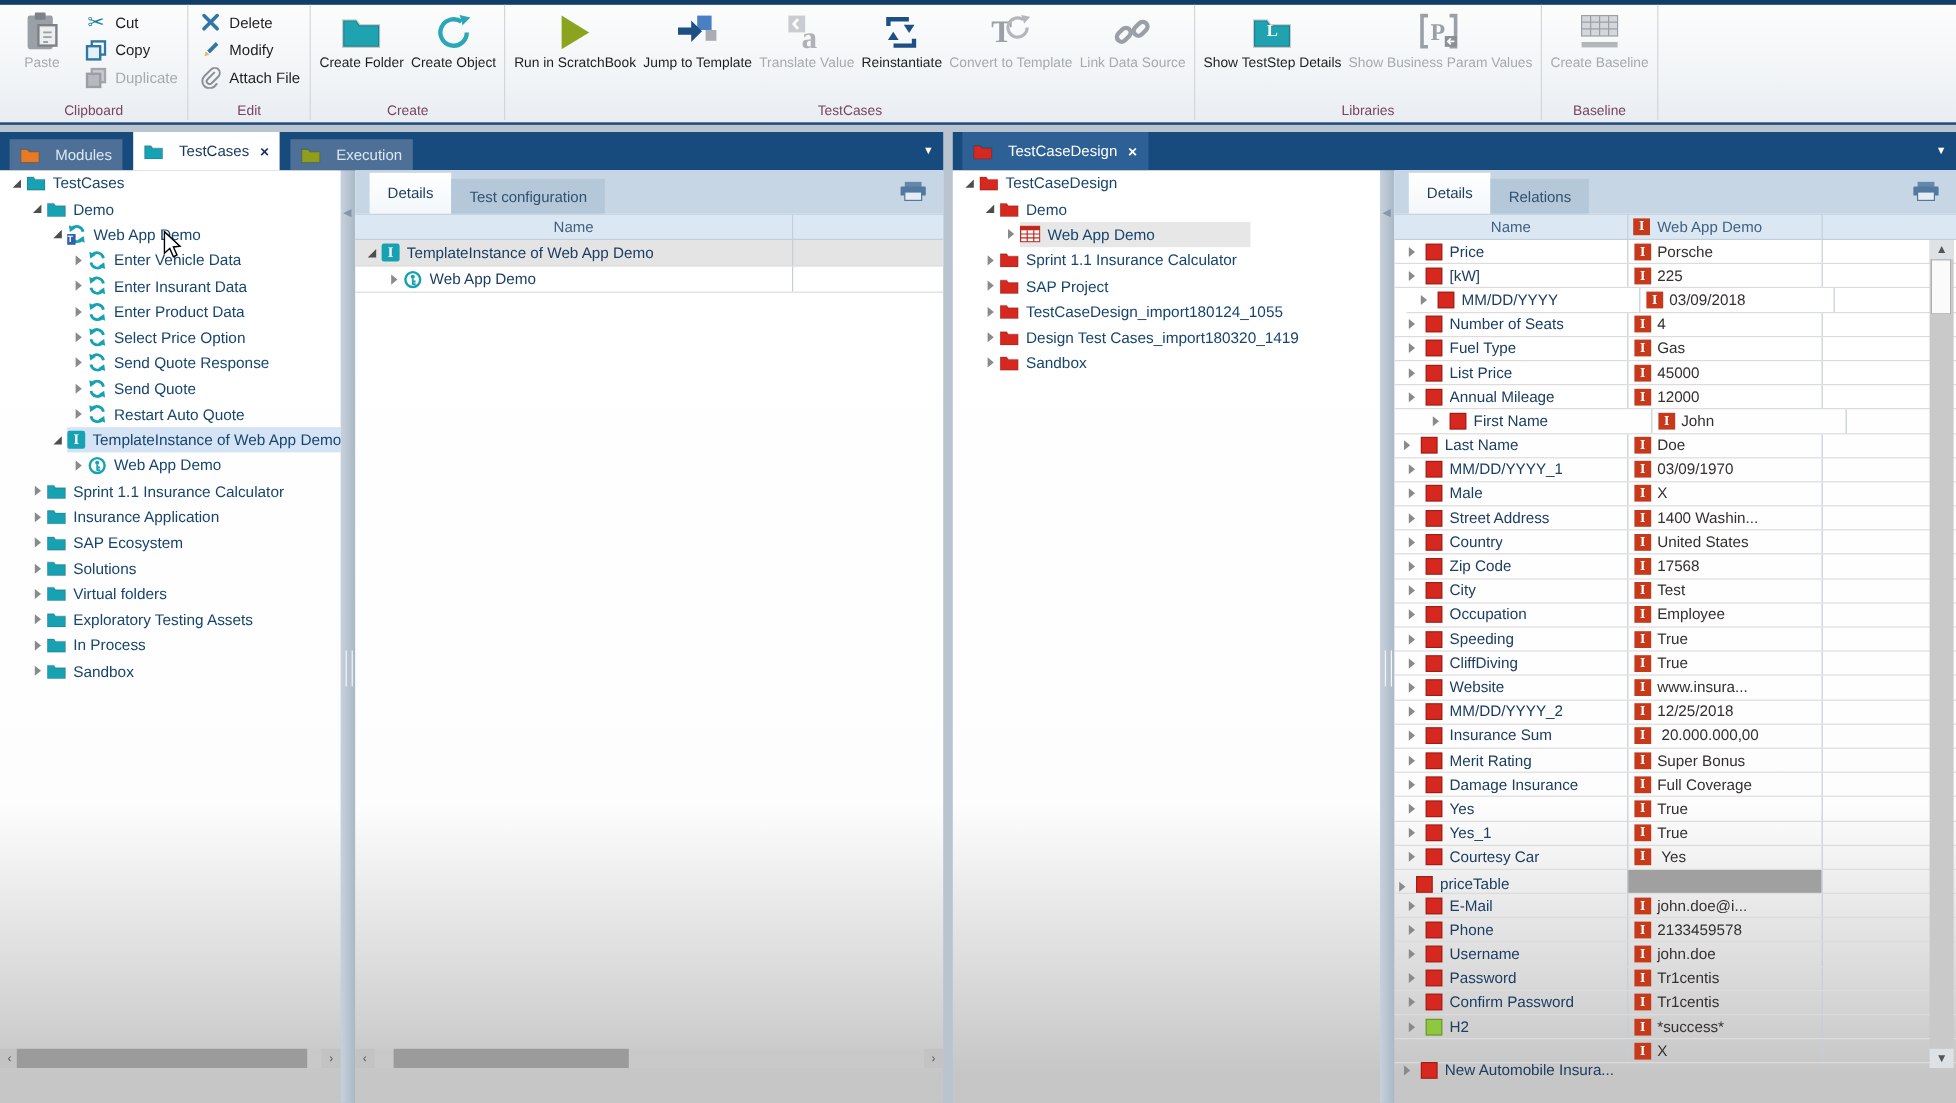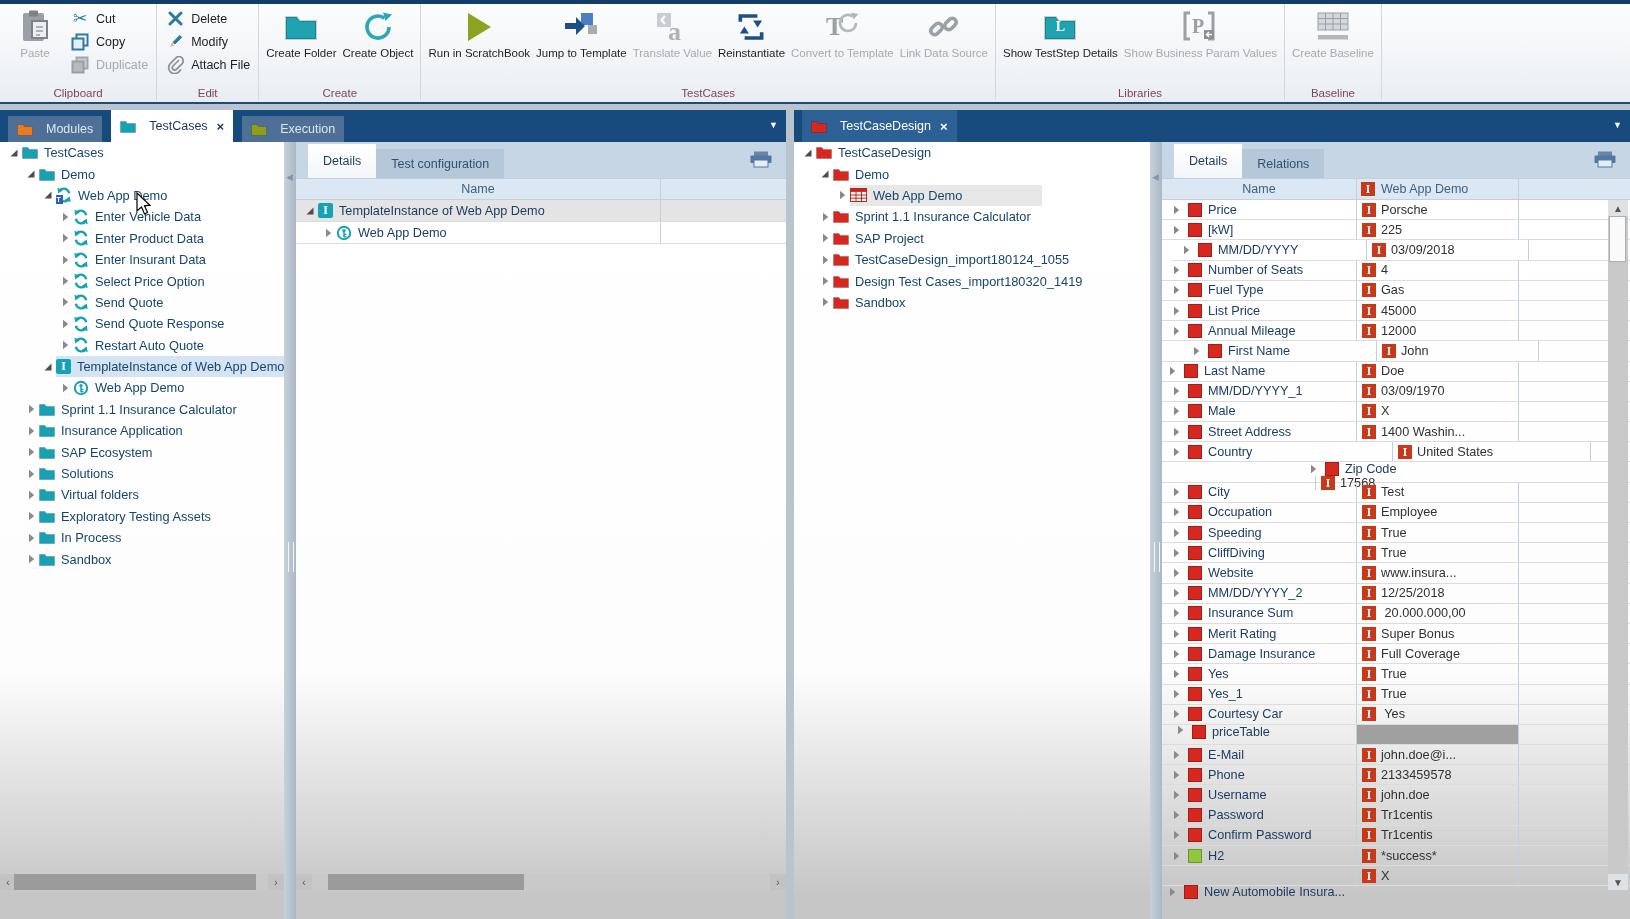--- a/index.html
+++ b/index.html
@@ -408,41 +408,41 @@
           <span class="tico">
             <svg width="16" height="16" viewBox="0 0 16 16">
               <g fill="none" stroke="#17a2b3" stroke-width="2.3">
                 <path d="M13.2 6.2 A5.6 5.6 0 0 0 3.6 3.4"></path>
                 <path d="M2.8 9.8 A5.6 5.6 0 0 0 12.4 12.6"></path>
               </g>
               <polygon points="1.4,0.8 2.2,6.4 7,3.2" fill="#17a2b3"></polygon>
               <polygon points="14.6,15.2 13.8,9.6 9,12.8" fill="#17a2b3"></polygon>
             </svg>
           </span>
-          <span>Enter Product Data</span>
+          <span>Enter Insurant Data</span>
         </span>
       </div>
       <div class="tnode" style="padding-left: 57px;">
         <span class="exp">
           <svg width="10" height="10">
             <polygon points="3,0.8 8.2,5 3,9.2" fill="#8a8a8a"></polygon>
           </svg>
         </span>
         <span class="hl">
           <span class="tico">
             <svg width="16" height="16" viewBox="0 0 16 16">
               <g fill="none" stroke="#17a2b3" stroke-width="2.3">
                 <path d="M13.2 6.2 A5.6 5.6 0 0 0 3.6 3.4"></path>
                 <path d="M2.8 9.8 A5.6 5.6 0 0 0 12.4 12.6"></path>
               </g>
               <polygon points="1.4,0.8 2.2,6.4 7,3.2" fill="#17a2b3"></polygon>
               <polygon points="14.6,15.2 13.8,9.6 9,12.8" fill="#17a2b3"></polygon>
             </svg>
           </span>
-          <span>Enter Insurant Data</span>
+          <span>Enter Product Data</span>
         </span>
       </div>
       <div class="tnode" style="padding-left: 57px;">
         <span class="exp">
           <svg width="10" height="10">
             <polygon points="3,0.8 8.2,5 3,9.2" fill="#8a8a8a"></polygon>
           </svg>
         </span>
         <span class="hl">
           <span class="tico">
@@ -468,41 +468,41 @@
           <span class="tico">
             <svg width="16" height="16" viewBox="0 0 16 16">
               <g fill="none" stroke="#17a2b3" stroke-width="2.3">
                 <path d="M13.2 6.2 A5.6 5.6 0 0 0 3.6 3.4"></path>
                 <path d="M2.8 9.8 A5.6 5.6 0 0 0 12.4 12.6"></path>
               </g>
               <polygon points="1.4,0.8 2.2,6.4 7,3.2" fill="#17a2b3"></polygon>
               <polygon points="14.6,15.2 13.8,9.6 9,12.8" fill="#17a2b3"></polygon>
             </svg>
           </span>
-          <span>Send Quote</span>
+          <span>Send Quote Response</span>
         </span>
       </div>
       <div class="tnode" style="padding-left: 57px;">
         <span class="exp">
           <svg width="10" height="10">
             <polygon points="3,0.8 8.2,5 3,9.2" fill="#8a8a8a"></polygon>
           </svg>
         </span>
         <span class="hl">
           <span class="tico">
             <svg width="16" height="16" viewBox="0 0 16 16">
               <g fill="none" stroke="#17a2b3" stroke-width="2.3">
                 <path d="M13.2 6.2 A5.6 5.6 0 0 0 3.6 3.4"></path>
                 <path d="M2.8 9.8 A5.6 5.6 0 0 0 12.4 12.6"></path>
               </g>
               <polygon points="1.4,0.8 2.2,6.4 7,3.2" fill="#17a2b3"></polygon>
               <polygon points="14.6,15.2 13.8,9.6 9,12.8" fill="#17a2b3"></polygon>
             </svg>
           </span>
-          <span>Send Quote Response</span>
+          <span>Send Quote</span>
         </span>
       </div>
       <div class="tnode" style="padding-left: 57px;">
         <span class="exp">
           <svg width="10" height="10">
             <polygon points="3,0.8 8.2,5 3,9.2" fill="#8a8a8a"></polygon>
           </svg>
         </span>
         <span class="hl">
           <span class="tico">
@@ -1080,37 +1080,37 @@
           </span>
           <span class="sq" style="background: rgb(214, 40, 30); border: 1px solid rgba(0, 0, 0, 0.25); box-sizing: border-box;"></span>
           <span class="name">Street Address</span>
         </div>
         <div class="col-line" style="width: 162px; display: flex; align-items: center; gap: 5px; height: 100%; box-sizing: border-box; padding-left: 5px;">
           <span class="badge-i">I</span>
           <span class="val">1400 Washin...</span>
         </div>
         <div class="col-line" style="flex: 1 1 0%; height: 100%; max-width: 90px;"></div>
       </div>
-      <div class="trow" style="height: 20.2px; gap: 36px;">
+      <div class="trow" style="height: 20.2px;">
         <div style="width: 194px; display: flex; align-items: center; gap: 6px; height: 100%; box-sizing: border-box; padding-left: 8px;">
           <span class="exp" style="width: 12px;">
             <svg width="10" height="10">
               <polygon points="3,0.8 8.2,5 3,9.2" fill="#8a8a8a"></polygon>
             </svg>
           </span>
           <span class="sq" style="background: rgb(214, 40, 30); border: 1px solid rgba(0, 0, 0, 0.25); box-sizing: border-box;"></span>
           <span class="name">Country</span>
         </div>
         <div class="col-line" style="width: 162px; display: flex; align-items: center; gap: 5px; height: 100%; box-sizing: border-box; padding-left: 5px;">
           <span class="badge-i">I</span>
           <span class="val">United States</span>
         </div>
         <div class="col-line" style="flex: 1 1 0%; height: 100%; max-width: 90px;"></div>
       </div>
-      <div class="trow" style="height: 20.2px; flex-direction: column;">
+      <div class="trow" style="height: 20.2px;">
         <div style="width: 194px; display: flex; align-items: center; gap: 6px; height: 100%; box-sizing: border-box; padding-left: 8px;">
           <span class="exp" style="width: 12px;">
             <svg width="10" height="10">
               <polygon points="3,0.8 8.2,5 3,9.2" fill="#8a8a8a"></polygon>
             </svg>
           </span>
           <span class="sq" style="background: rgb(214, 40, 30); border: 1px solid rgba(0, 0, 0, 0.25); box-sizing: border-box;"></span>
           <span class="name">Zip Code</span>
         </div>
         <div class="col-line" style="width: 162px; display: flex; align-items: center; gap: 5px; height: 100%; box-sizing: border-box; padding-left: 5px;">
@@ -1305,21 +1305,21 @@
           <span class="sq" style="background: rgb(214, 40, 30); border: 1px solid rgba(0, 0, 0, 0.25); box-sizing: border-box;"></span>
           <span class="name">Courtesy Car</span>
         </div>
         <div class="col-line" style="width: 162px; display: flex; align-items: center; gap: 5px; height: 100%; box-sizing: border-box; padding-left: 5px;">
           <span class="badge-i">I</span>
           <span class="val"> Yes</span>
         </div>
         <div class="col-line" style="flex: 1 1 0%; height: 100%; max-width: 90px;"></div>
       </div>
       <div class="trow" style="height: 20.2px;">
-        <div style="width: 194px; display: flex; align-items: flex-start; gap: 6px; height: 100%; box-sizing: border-box; padding-left: 12px;">
+        <div style="width: 194px; display: flex; align-items: flex-end; gap: 6px; height: 100%; box-sizing: border-box; padding-left: 0;">
           <span class="exp" style="width: 12px;">
             <svg width="10" height="10">
               <polygon points="3,0.8 8.2,5 3,9.2" fill="#8a8a8a"></polygon>
             </svg>
           </span>
           <span class="sq" style="background: rgb(214, 40, 30); border: 1px solid rgba(0, 0, 0, 0.25); box-sizing: border-box;"></span>
           <span class="name">priceTable</span>
         </div>
         <div class="col-line" style="width: 162px; display: flex; align-items: center; gap: 5px; height: 100%; box-sizing: border-box; padding-left: 5px; background: rgb(160, 160, 160);"></div>
         <div class="col-line" style="flex: 1 1 0%; height: 100%; max-width: 90px;"></div>

